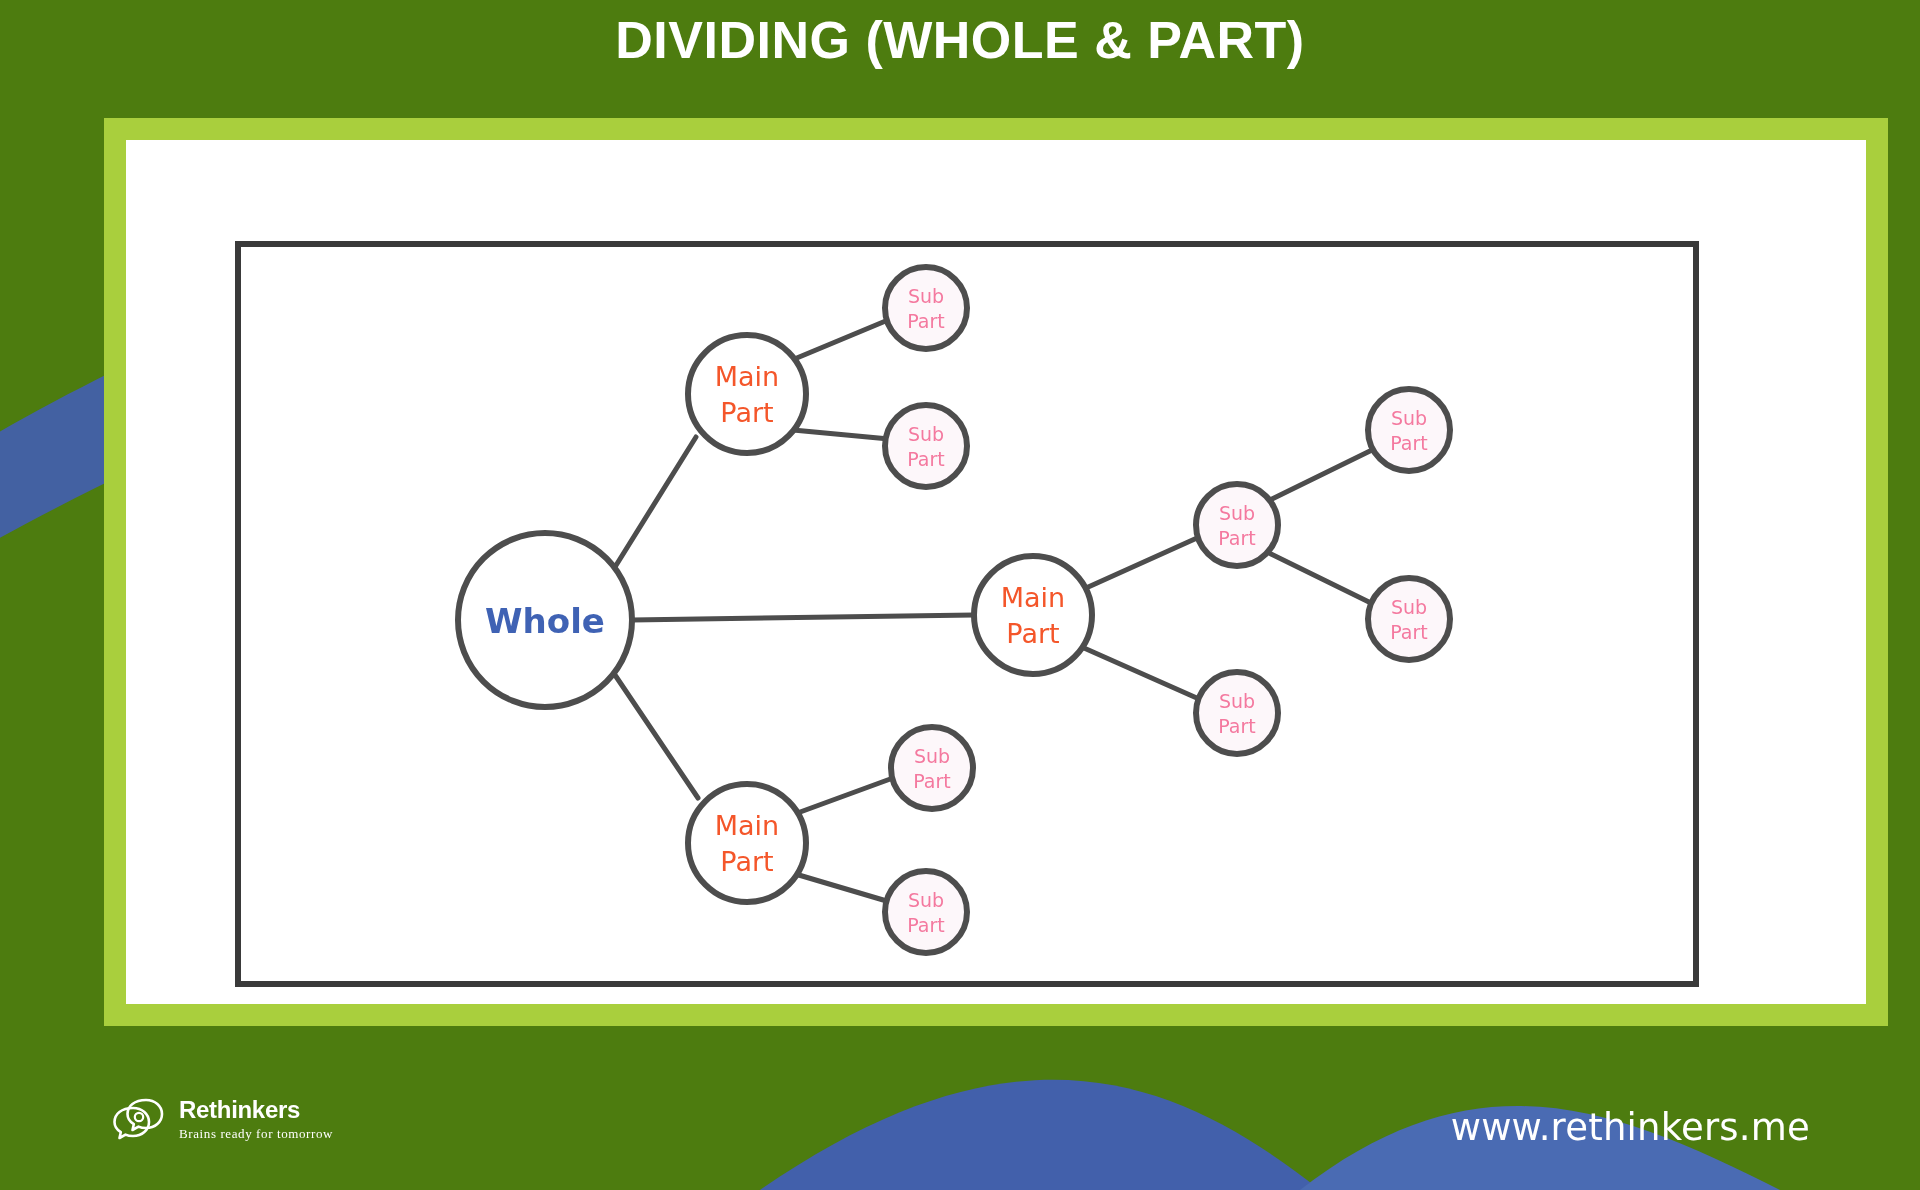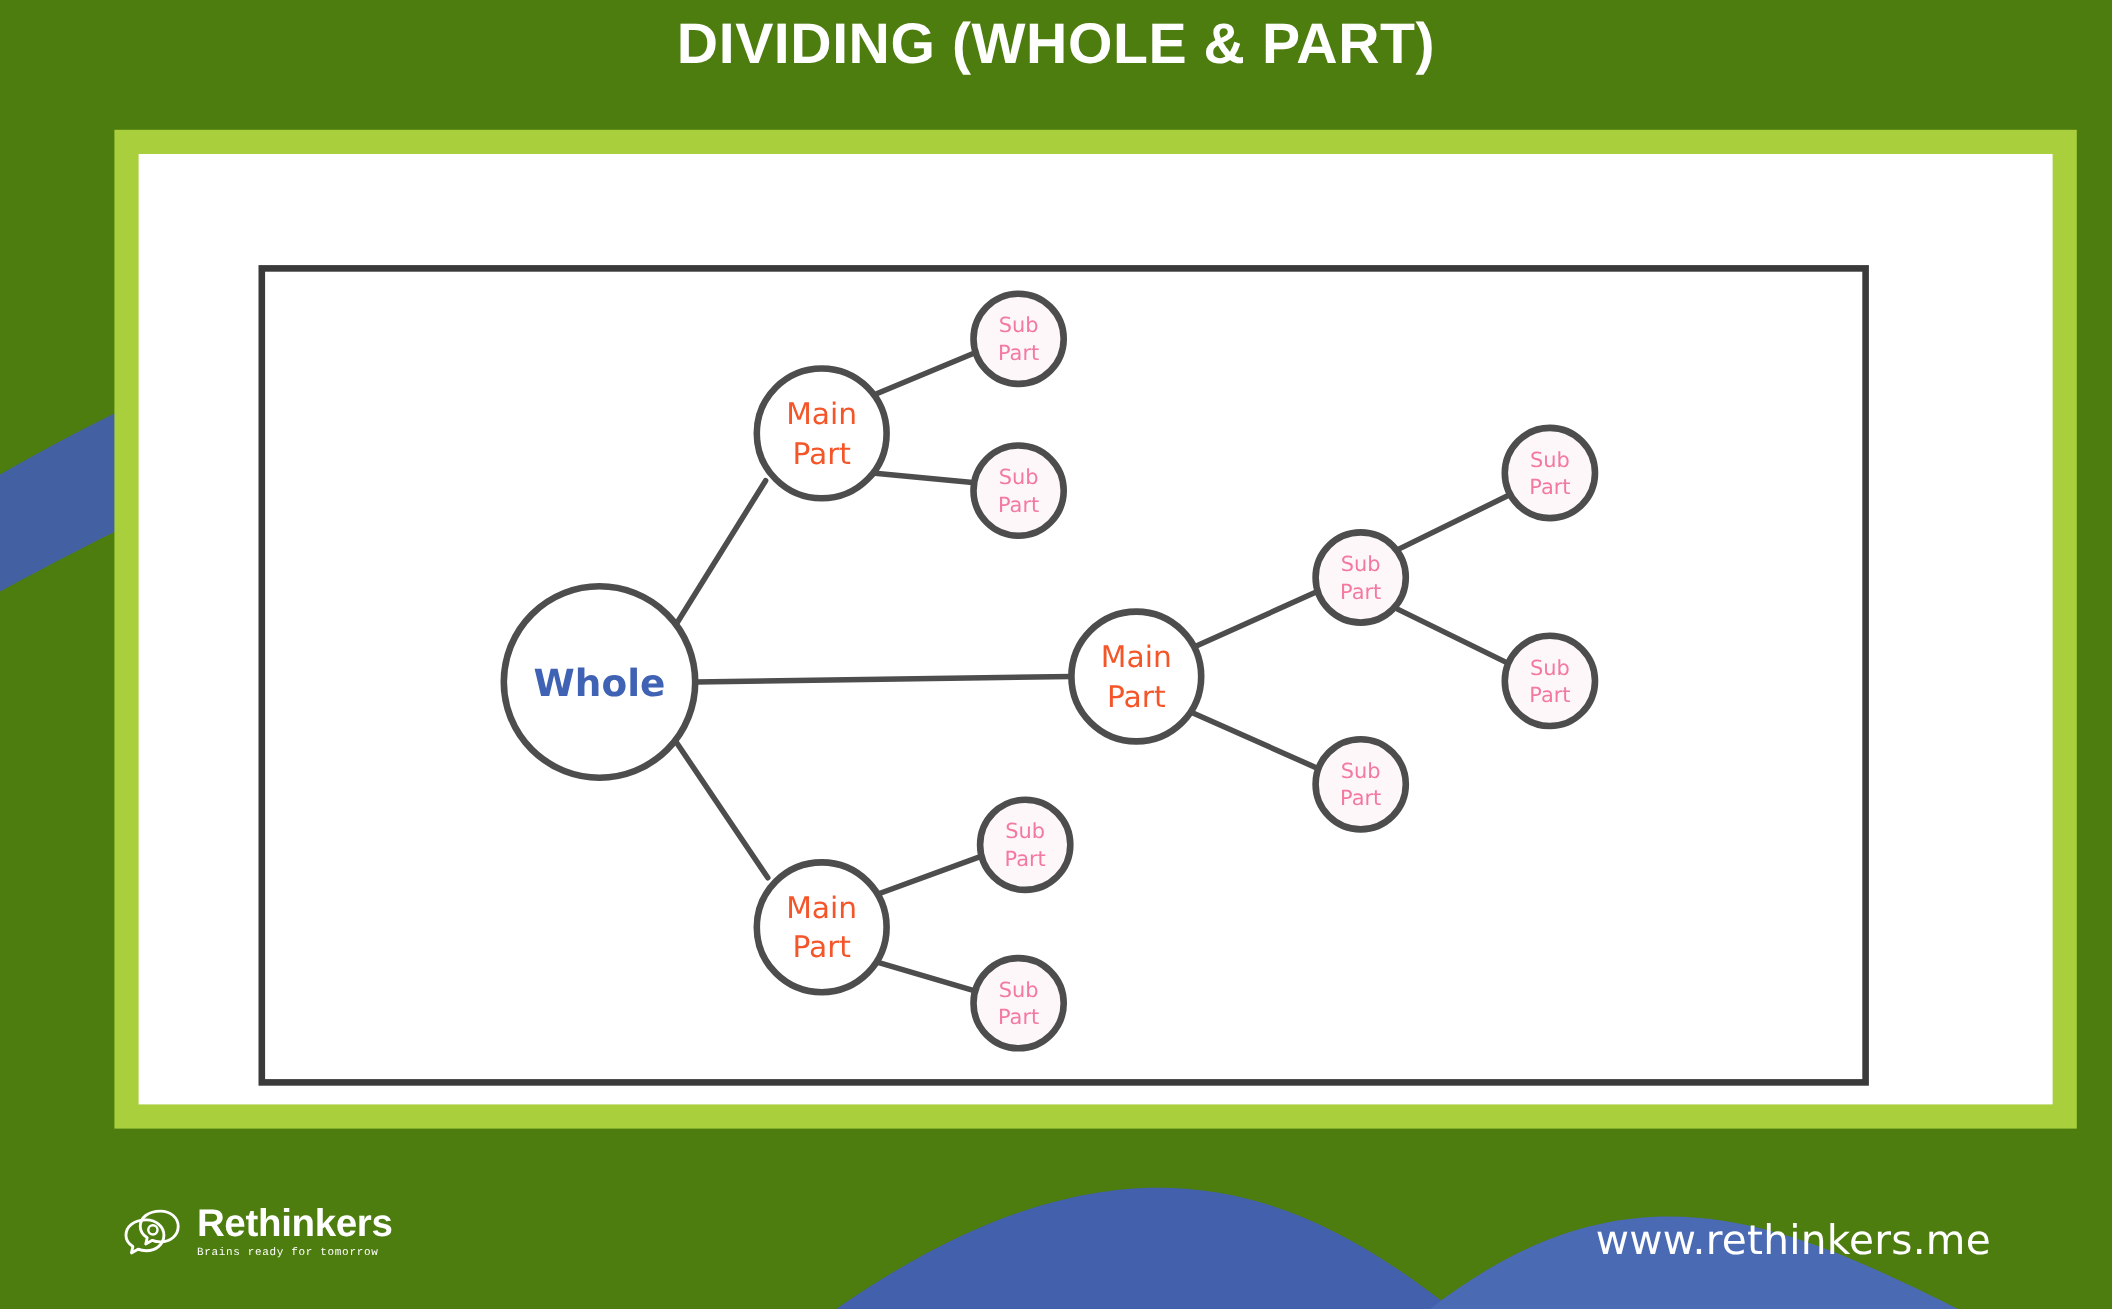--- a/index.html
+++ b/index.html
@@ -111,27 +111,27 @@
     display: flex;
     align-items: center;
     gap: 13px;
   }
   #logo-mark { flex: 0 0 auto; }
   #logo-words { display: flex; flex-direction: column; line-height: 1; }
   #logo-name {
     color: #ffffff;
     font-family: "Liberation Sans", sans-serif;
     font-weight: bold;
-    font-size: 35px;
+    font-size: 24px;
     letter-spacing: -0.3px;
   }
   #logo-tagline {
     color: #ffffff;
-    font-family: Liberation Mono, monospace;
-    font-size: 10px;
+    font-family: Liberation Serif, serif;
+    font-size: 13px;
     letter-spacing: 0.6px;
     margin-top: 5px;
   }
   #footer-url {
     position: absolute;
     right: 110px;
     top: 1106px;
     color: #ffffff;
     font-family: "DejaVu Sans", sans-serif;
     font-size: 37px;

